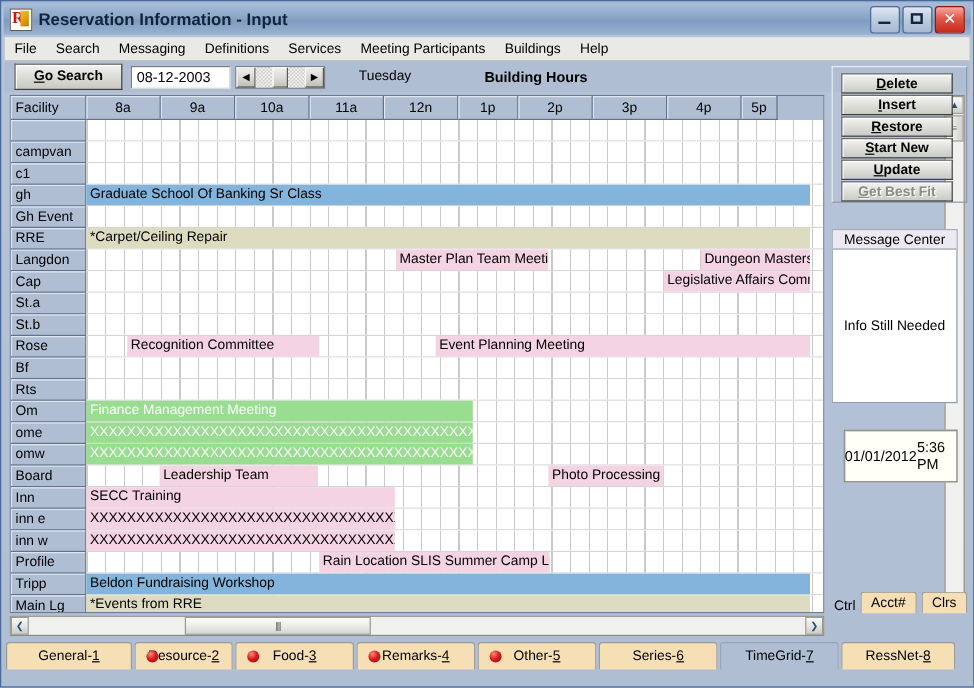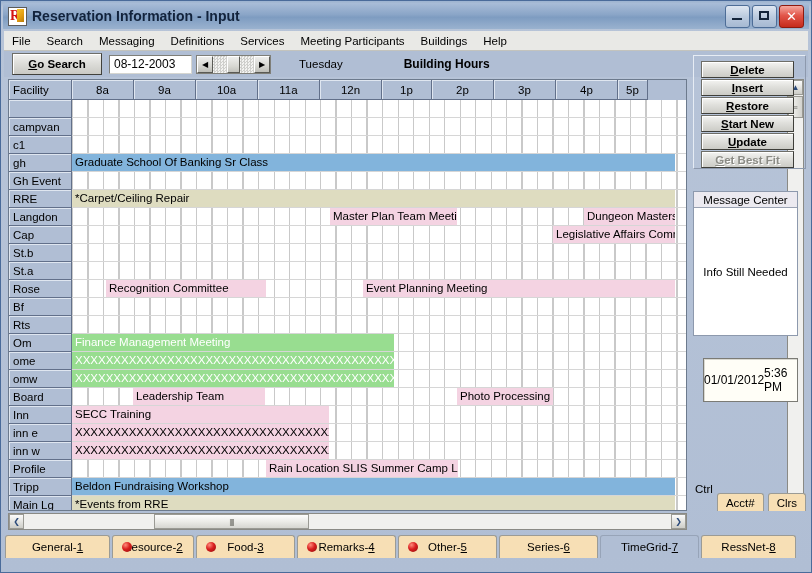--- a/index.html
+++ b/index.html
@@ -219,21 +219,21 @@
     position:absolute;left:10px;top:307px;width:95px;height:44px;
     background:#fffef7;border:1px solid #7b7b75;box-sizing:border-box;
     box-shadow:inset 1px 1px 0 #d9d9d2;
     display:flex;flex-direction:row;align-items:center;justify-content:center;
     font-size:12px;color:#000;
   }
   #bottom-ctrls{
     position:absolute;left:0;top:438px;width:115px;height:22px;
     display:flex;align-items:flex-end;
   }
-  #ctrl-label{font-size:11.5px;color:#000;margin-left:2px;margin-bottom:16px;}
+  #ctrl-label{font-size:11.5px;color:#000;margin-left:2px;margin-bottom:0;}
   .minitab{
     margin-left:4px;height:18px;padding:0 8px;
     background:#f7dfb5;border:1px solid #9b9b95;border-bottom:none;
     border-radius:3px 3px 0 0;
     font-size:11.5px;color:#000;display:flex;align-items:center;
     box-sizing:border-box;
   }
 
   
   #tabbar{
@@ -356,25 +356,25 @@
             <div class="evt pink" style="left: 512px; width: 91px;">Dungeon Masters</div>
           </div>
         </div>
         <div class="row">
           <div class="fac-cell">Cap</div>
           <div class="lane">
             <div class="evt pink" style="left: 481px; width: 122px;">Legislative Affairs Committee</div>
           </div>
         </div>
         <div class="row">
+          <div class="fac-cell">St.a</div>
+          <div class="lane"></div>
+        </div>
+        <div class="row">
           <div class="fac-cell">St.b</div>
-          <div class="lane"></div>
-        </div>
-        <div class="row">
-          <div class="fac-cell">St.a</div>
           <div class="lane"></div>
         </div>
         <div class="row">
           <div class="fac-cell">Rose</div>
           <div class="lane">
             <div class="evt pink" style="left: 34px; width: 160px;">Recognition Committee</div>
             <div class="evt pink" style="left: 291px; width: 312px;">Event Planning Meeting</div>
           </div>
         </div>
         <div class="row">

